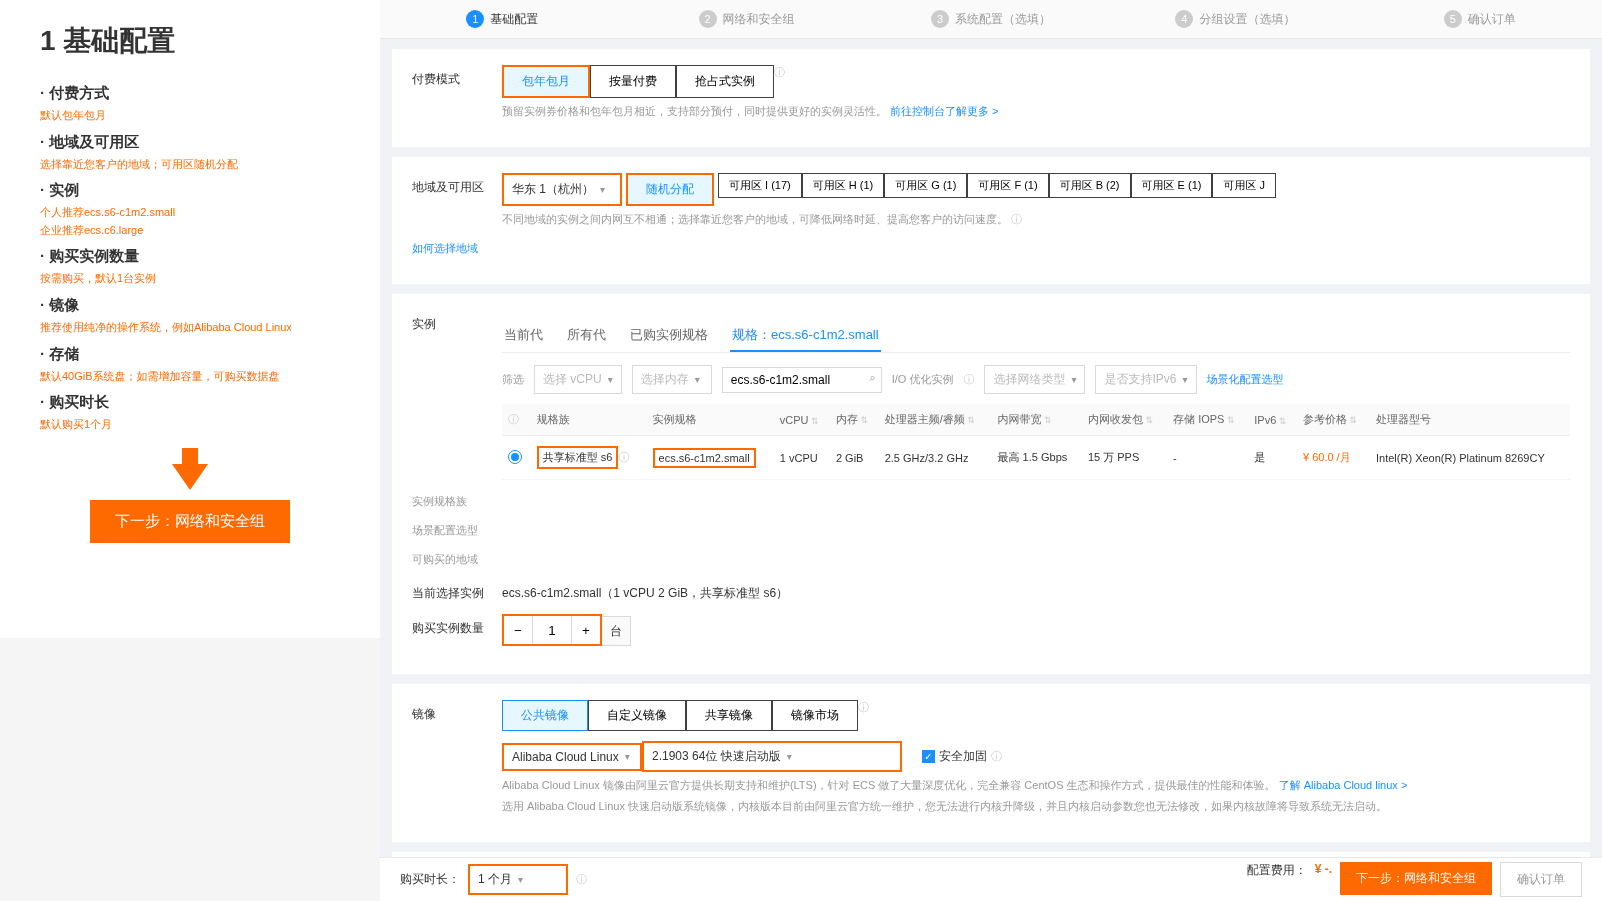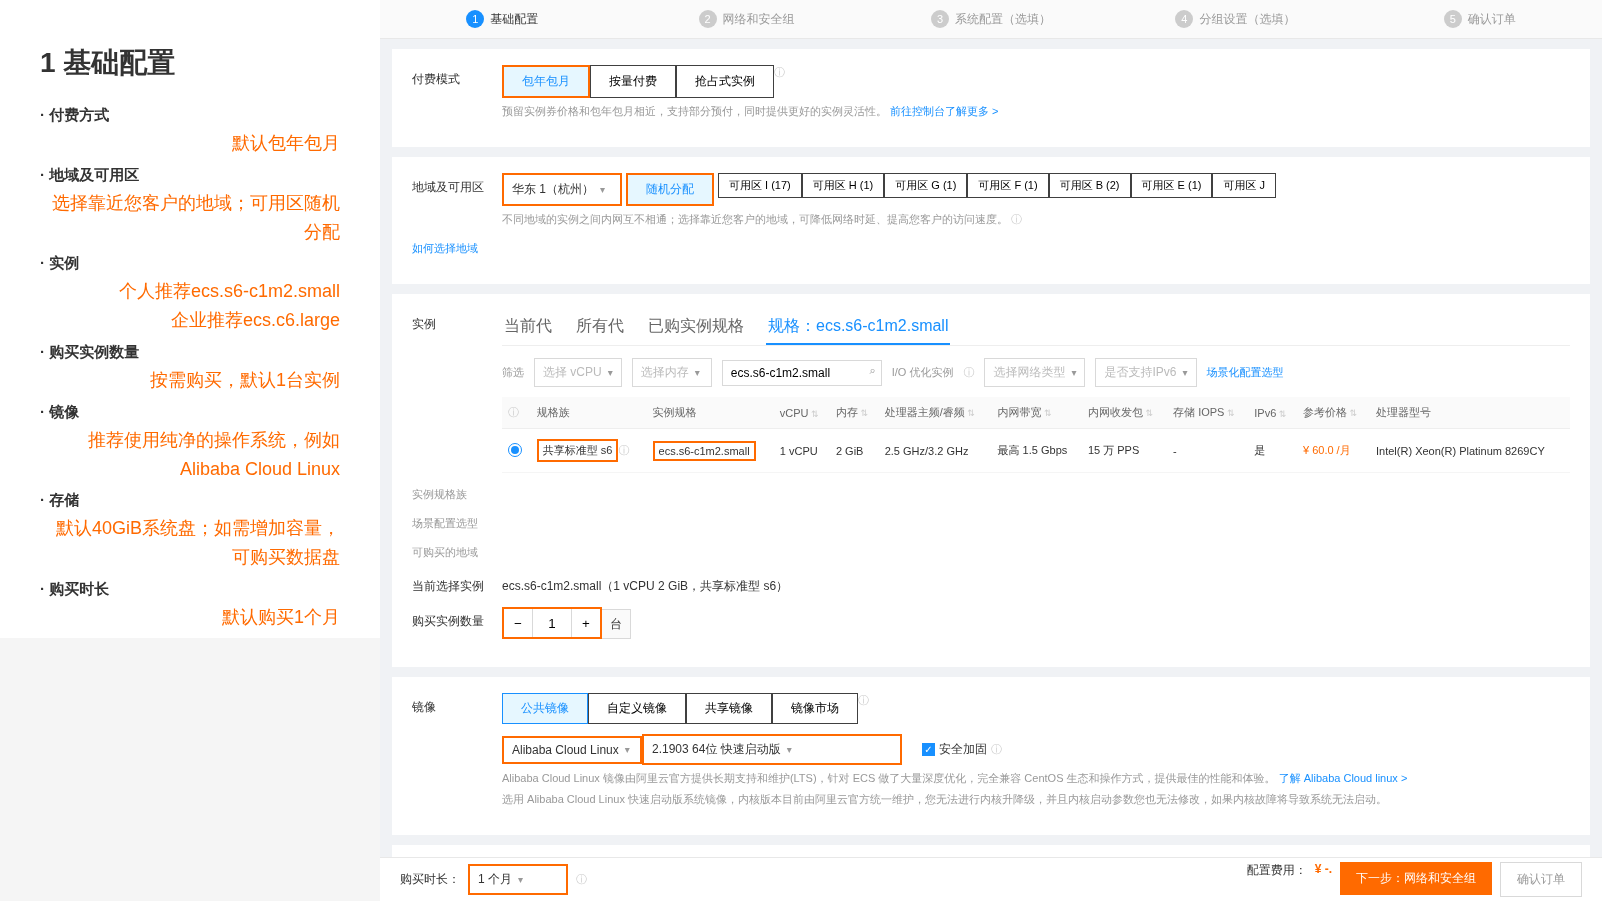--- a/index.html
+++ b/index.html
@@ -1,23 +1,23 @@
 <!DOCTYPE html>
 <html><head>
 <meta charset="utf-8">
 <style>
 * { margin: 0; padding: 0; box-sizing: border-box; }
 body { font-family: "Microsoft YaHei", -apple-system, sans-serif; font-size: 12px; color: #333; background: #f5f5f5; display: flex; }
-.sidebar { width: 380px; background: #fff; padding: 44px 40px; height: 638px; overflow: auto; }
+.sidebar { width: 380px; background: #fff; padding: 22px 40px; height: 638px; overflow: auto; }
 .sidebar h1 { font-size: 28px; font-weight: bold; margin-bottom: 24px; }
 .sidebar ul { list-style: none; }
 .sidebar li { margin-bottom: 8px; }
 .sidebar .bullet { font-weight: bold; font-size: 15px; color: #333; }
 .sidebar .bullet::before { content: "· "; }
-.sidebar .desc { color: #ff6a00; font-size: 18px; margin-top: 4px; line-height: 1.6; text-align: right; }
+.sidebar .desc { color: #ff6a00; font-size: 11px; margin-top: 4px; line-height: 1.6; }
 .arrow-down { width: 0; height: 0; border-left: 18px solid transparent; border-right: 18px solid transparent; border-top: 26px solid #ff6a00; margin: 30px auto 10px; position: relative; }
 .arrow-down::before { content: ""; position: absolute; top: -42px; left: -8px; width: 16px; height: 18px; background: #ff6a00; }
 .next-btn { display: block; background: #ff6a00; color: #fff; text-align: center; padding: 12px 24px; font-size: 15px; width: 200px; margin: 0 auto; }
 .main { flex: 1; height: 901px; overflow: auto; background: #f0f2f5; position: relative; }
 .steps { display: flex; background: #fafafa; border-bottom: 1px solid #e8e8e8; }
 .step { flex: 1; padding: 10px 8px; display: flex; align-items: center; justify-content: center; gap: 6px; font-size: 12px; color: #999; }
 .step.active { color: #333; }
 .step-circle { width: 18px; height: 18px; border-radius: 50%; background: #ccc; color: #fff; display: inline-flex; align-items: center; justify-content: center; font-size: 11px; }
 .step.active .step-circle { background: #1890ff; }
 .section { background: #fff; margin: 10px 12px; padding: 16px 20px; }
@@ -29,21 +29,21 @@
 .btn { border: 1px solid #404040; padding: 6px 18px; background: #fff; font-size: 12px; cursor: pointer; white-space: nowrap; }
 .btn.selected { border-color: #1890ff; color: #1890ff; background: #e6f7ff; position: relative; }
 .highlight { border: 2px solid #ff6a00 !important; }
 .btn.small { padding: 4px 10px; font-size: 11px; }
 .hint { color: #999; font-size: 11px; margin-top: 6px; }
 .hint a, .link { color: #1890ff; cursor: pointer; }
 .orange-link { color: #ff6a00; }
 .select { border: 1px solid #d9d9d9; padding: 5px 8px; background: #fff; font-size: 12px; display: inline-flex; align-items: center; gap: 6px; cursor: pointer; }
 .select::after { content: "▾"; color: #999; font-size: 10px; }
 .tabs { display: flex; gap: 20px; border-bottom: 1px solid #eee; margin-bottom: 12px; }
-.tab { padding: 6px 2px; font-size: 16px; color: #666; cursor: pointer; }
+.tab { padding: 6px 2px; font-size: 13px; color: #666; cursor: pointer; margin-top: 10px; }
 .tab.active { color: #1890ff; border-bottom: 2px solid #1890ff; }
 .filter-row { display: flex; gap: 10px; align-items: center; margin-bottom: 10px; font-size: 11px; color: #999; }
 .filter-row .select { min-width: 80px; color: #bbb; }
 .search-input { border: 1px solid #d9d9d9; padding: 5px 8px; width: 160px; font-size: 12px; }
 table { width: 100%; border-collapse: collapse; font-size: 11px; }
 th { text-align: left; padding: 8px 6px; color: #666; font-weight: normal; background: #fafafa; border-bottom: 1px solid #eee; }
 td { padding: 10px 6px; border-bottom: 1px solid #f5f5f5; }
 .radio { width: 14px; height: 14px; border: 1px solid #1890ff; border-radius: 50%; display: inline-block; position: relative; }
 .radio.checked::after { content: ""; position: absolute; width: 8px; height: 8px; background: #1890ff; border-radius: 50%; top: 2px; left: 2px; }
 .qty { display: inline-flex; border: 1px solid #d9d9d9; }

